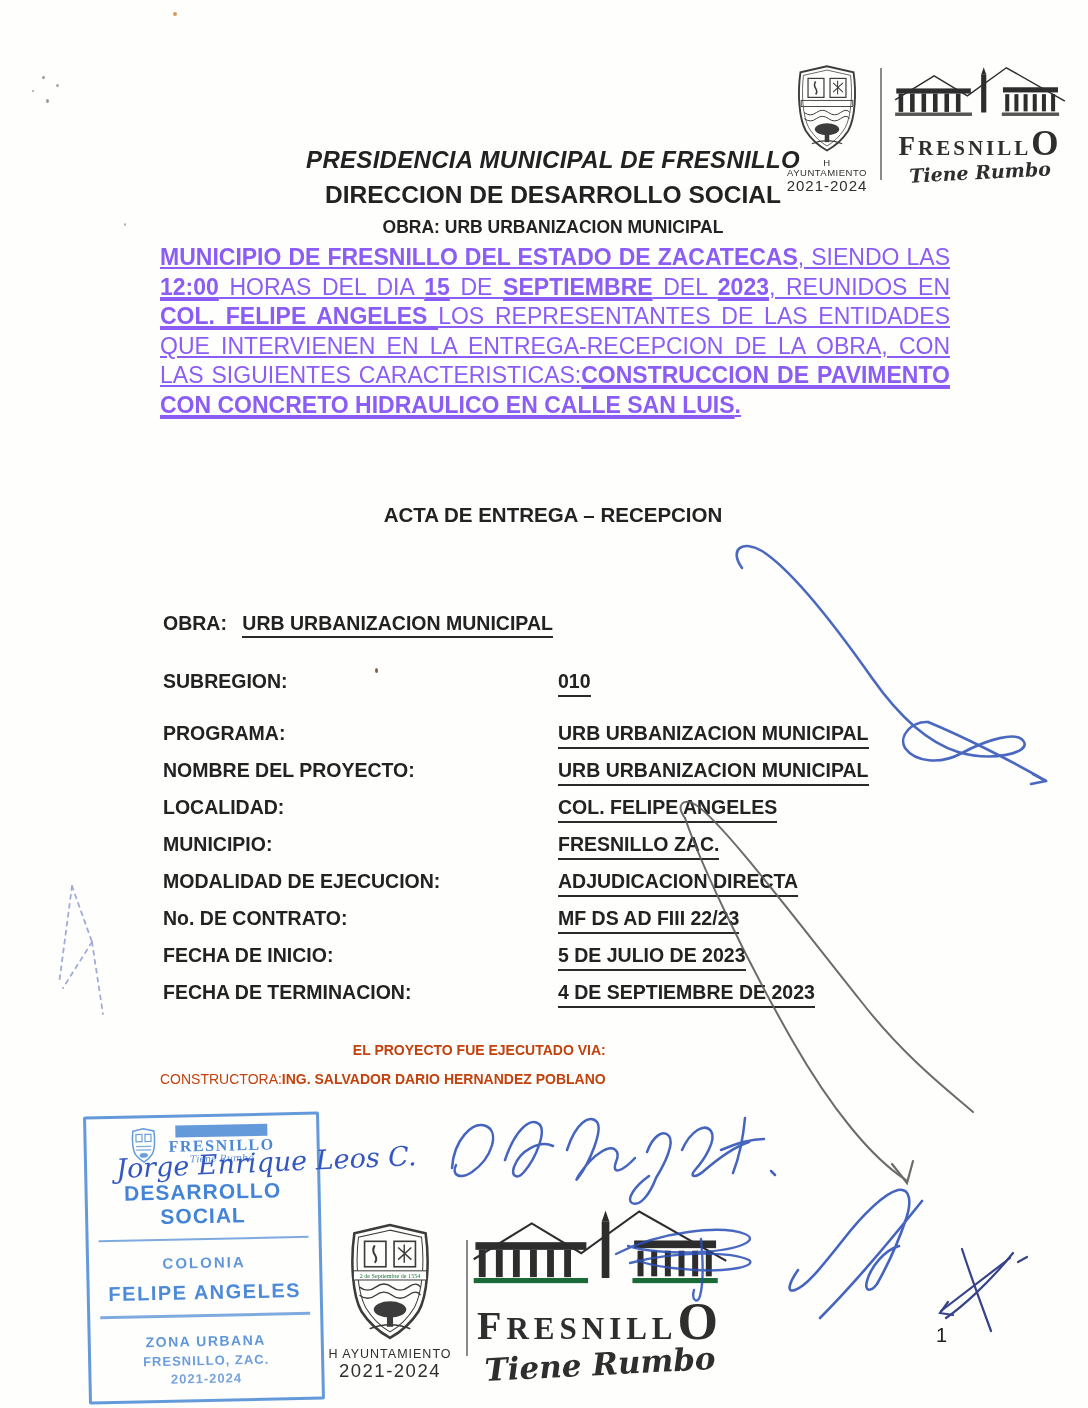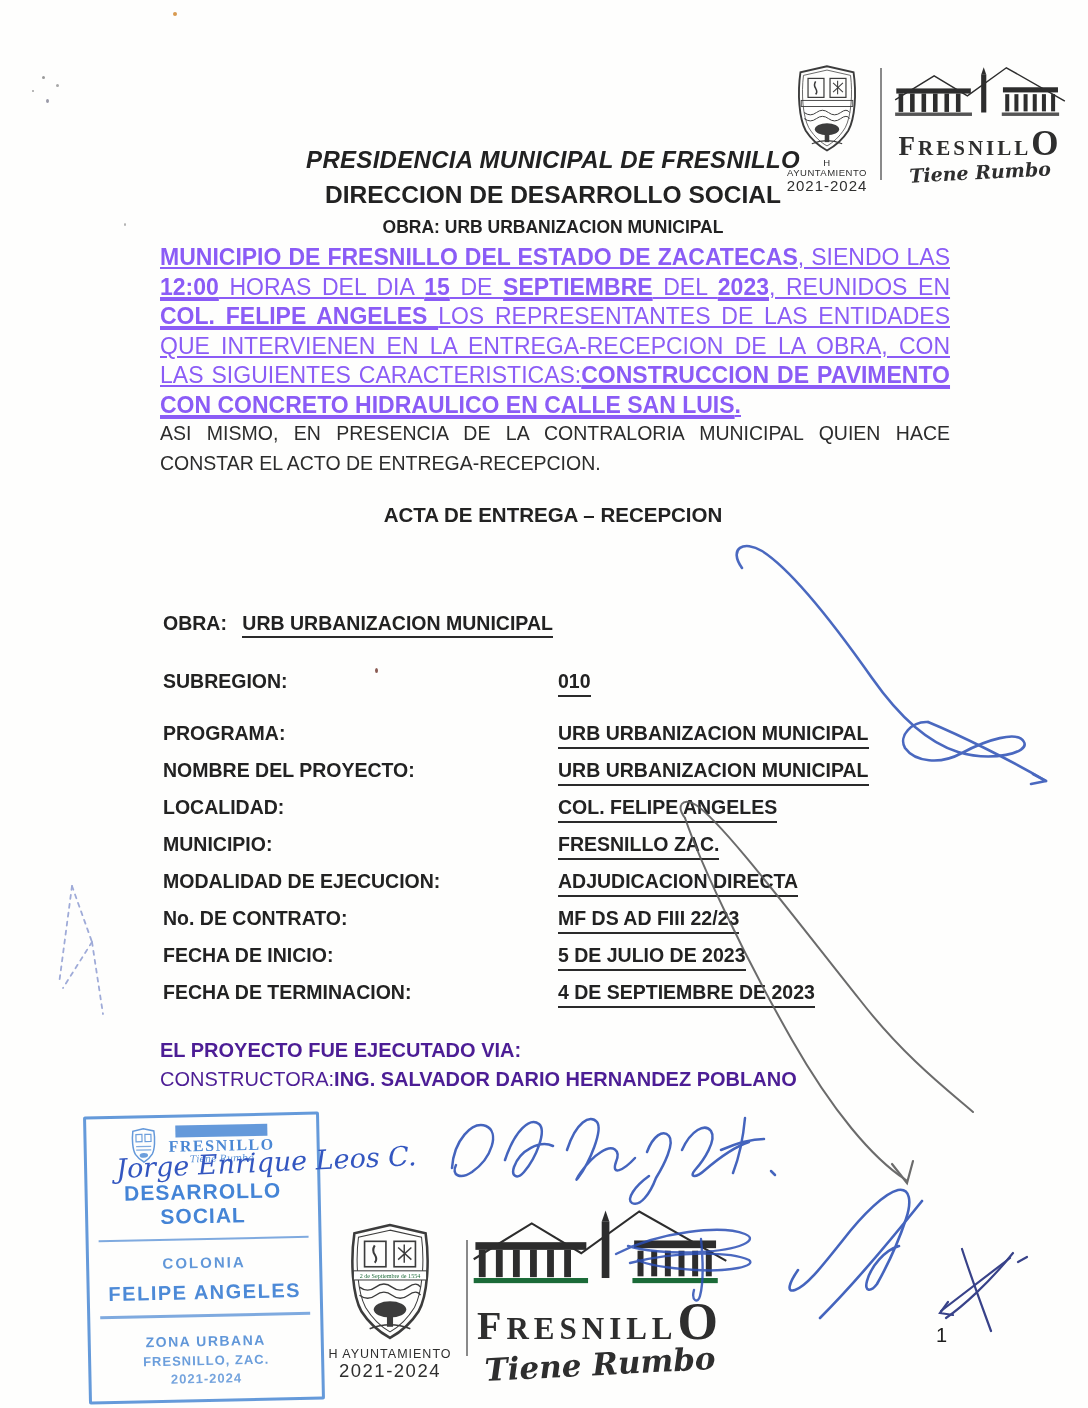--- a/index.html
+++ b/index.html
@@ -41,21 +41,21 @@
                 font-size:20.5px; font-weight:bold; color:#222; }
   .fecha-line { position:absolute; left:636px; top:561px; font-size:19.5px; font-weight:bold; color:#222; white-space:nowrap; }
   .uval { border-bottom:2.5px solid #2a2a2a; padding-bottom:2px; }
   
   .fields { position:absolute; left:163px; top:612px; width:800px; font-size:19.5px; font-weight:bold; color:#222; }
   .frow { position:absolute; left:0; white-space:nowrap; }
   .frow .flabel { display:inline-block; }
   .frow .fvalue { position:absolute; left:395px; }
   .obra-row .fvalue-inline { margin-left:10px; }
   
-  .exec { position:absolute; left:160px; top:1036px; font-size:20px; line-height:28.5px; color:#4c1d95; }
+  .exec { position:absolute; left:160px; top:1036px; font-size:14px; line-height:28.5px; color:#c2410c;text-align:right; }
   .exec .b { font-weight:bold; }
   
   .stamp { position:absolute; left:86px; top:1114px; width:230px; height:282px;
            transform:rotate(-1.2deg); border:3px solid rgba(58,125,208,.78); border-radius:2px;
            color:#3c85d6; text-align:center; background:rgba(255,255,255,0); }
   .stamp-logo-row { display:flex; justify-content:center; align-items:flex-start; gap:10px; margin-top:8px; opacity:.92; }
   .stamp-fres { line-height:1; }
   .stamp-fres .bar { width:92px; height:12px; background:rgba(58,125,208,.85); margin:0 auto 1px auto; }
   .stamp-fres .nm { font-family:"Liberation Serif", serif; font-weight:bold; font-size:16px; letter-spacing:1.5px; color:rgba(47,118,205,.95); }
   .stamp-fres .tg { font-family:"DejaVu Serif", serif; font-style:italic; font-size:9.5px; color:rgba(47,118,205,.85); }
@@ -142,21 +142,20 @@
       <div class="ftag">Tiene Rumbo</div>
     </div>
   </div>
 
   <div class="h-line1">PRESIDENCIA MUNICIPAL DE FRESNILLO</div>
   <div class="h-line2">DIRECCION DE DESARROLLO SOCIAL</div>
   <div class="h-line3">OBRA: URB URBANIZACION MUNICIPAL</div>
 
   <div class="intro"><span class="b">MUNICIPIO DE FRESNILLO DEL ESTADO DE ZACATECAS</span><span>, SIENDO LAS </span><span class="bu">12:00</span><span> HORAS DEL DIA </span><span class="bu">15</span><span> DE </span><span class="bu">SEPTIEMBRE</span><span> DEL </span><span class="bu">2023</span><span>, REUNIDOS EN </span><span class="bu">COL. FELIPE ANGELES </span><span>LOS REPRESENTANTES DE LAS ENTIDADES QUE INTERVIENEN EN LA ENTREGA-RECEPCION DE LA OBRA, CON LAS SIGUIENTES CARACTERISTICAS:</span><span class="bu">CONSTRUCCION DE PAVIMENTO CON CONCRETO HIDRAULICO EN CALLE SAN LUIS</span><span class="b">.</span></div>
 
-  <div class="para2">ASI MISMO, EN PRESENCIA DE LA CONTRALORIA MUNICIPAL QUIEN HACE CONSTAR EL ACTO DE ENTREGA-RECEPCION.</div>
 
   <div class="acta-title">ACTA DE ENTREGA – RECEPCION</div>
 
 
   <div class="fields">
     <div class="frow obra-row" style="top:0;">
       <span class="flabel">OBRA:</span>
       <span class="uval fvalue-inline">URB URBANIZACION MUNICIPAL</span>
     </div>
     <div class="frow" style="top:58px;">

